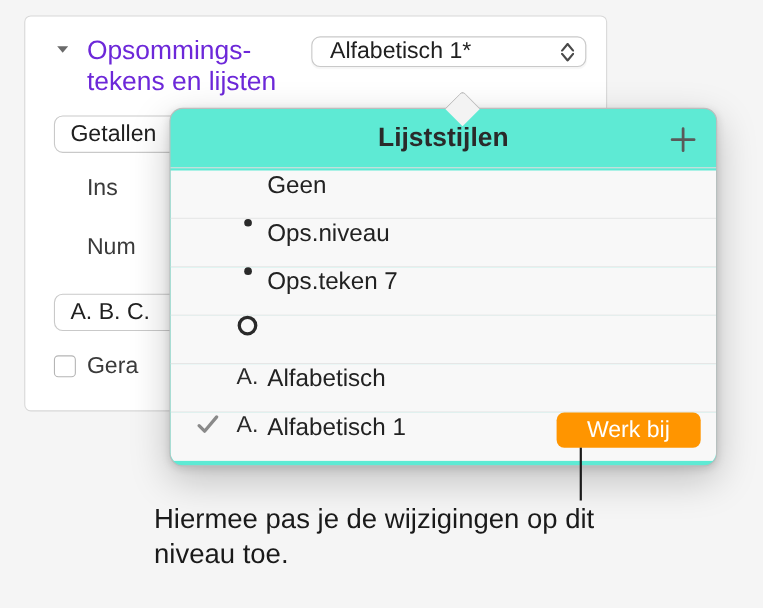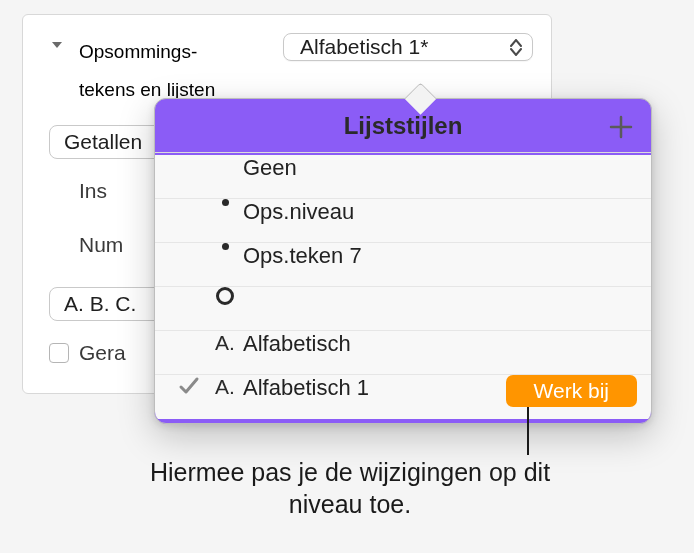--- a/index.html
+++ b/index.html
@@ -25,23 +25,23 @@
       display: flex;
       align-items: flex-start;
       gap: 14px;
       margin-bottom: 16px;
     }
     .disclosure {
       margin-top: 4px;
     }
     .disclosure svg { display: block; }
     .label-main {
-      font-size: 19px;
-      line-height: 38px;
-      color: #000000;
+      font-size: 24px;
+      line-height: 28px;
+      color: #6d28d9;
       flex: 0 0 190px;
     }
     .select {
       flex: 1;
       height: 28px;
       background: #fff;
       border: 1px solid #c9c9c9;
       border-radius: 8px;
       display: flex;
       align-items: center;
@@ -92,21 +92,21 @@
       height: 20px;
       border: 1px solid #b5b5b5;
       border-radius: 4px;
       background: #fff;
     }
     .popover {
       position: absolute;
       left: 154px;
       top: 98px;
       width: 498px;
-      background: #8b5cf6;
+      background: #5eead4;
       border: 1px solid #bdbdbd;
       border-radius: 12px;
       box-shadow: 0 12px 36px rgba(0,0,0,0.22), 0 2px 8px rgba(0,0,0,0.12);
       overflow: visible;
     }
     .popover::before {
       content: "";
       position: absolute;
       top: -12px;
       left: 254px;
@@ -206,21 +206,21 @@
       top: 407px;
       width: 2px;
       height: 48px;
       background: #1a1a1a;
     }
     .callout-text {
       position: absolute;
       left: 140px;
       top: 456px;
       width: 420px;
-      text-align: center;
+      text-align: left;
       font-size: 25px;
       line-height: 32px;
       color: #1a1a1a;
     }
     .partial-block {
       font-size: 21px;
       color: #3a3a3a;
     }
   </style>
 </head>

